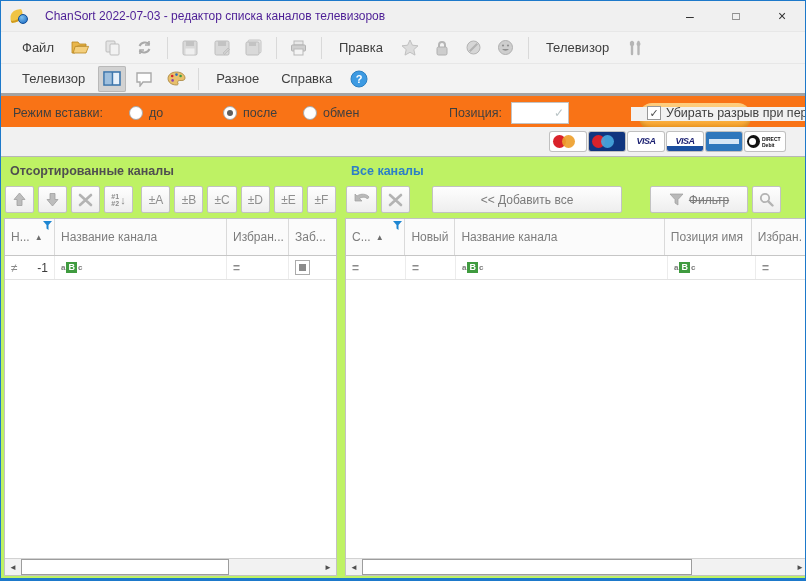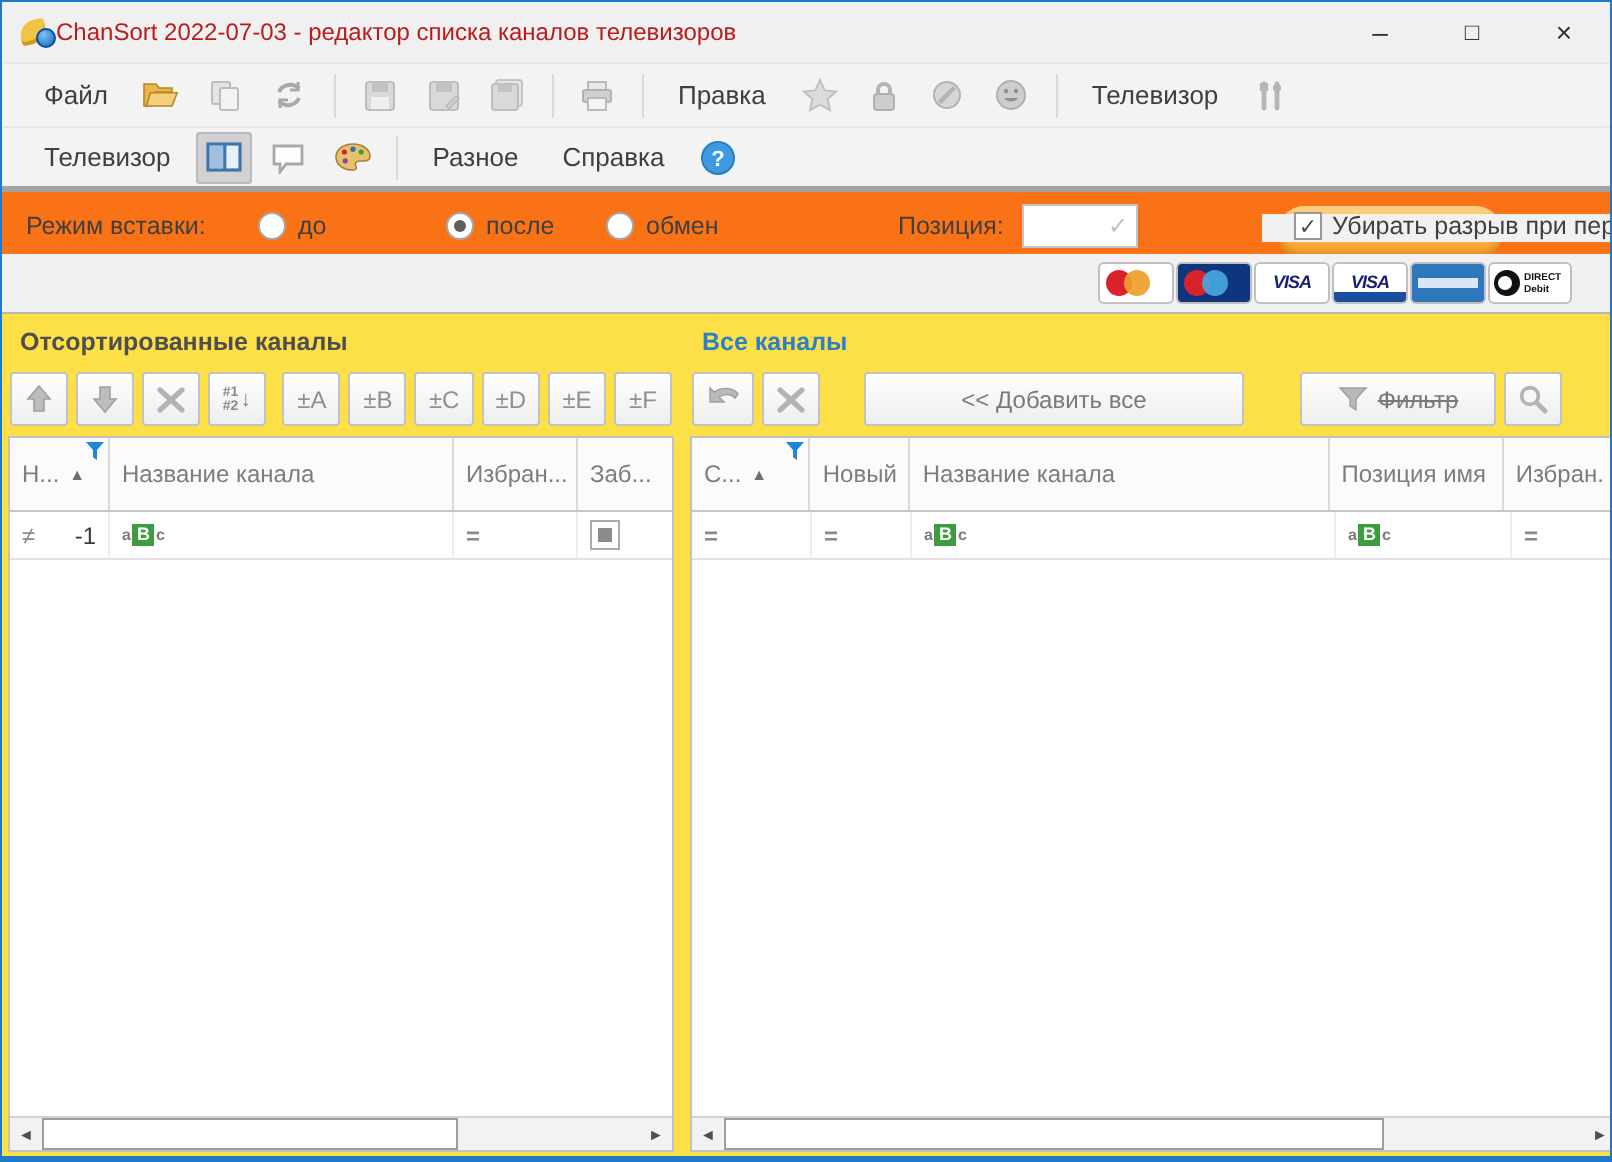--- a/index.html
+++ b/index.html
@@ -9,21 +9,21 @@
          border:1px solid #1d79ca; border-bottom:3px solid #1d79ca; overflow:hidden; }
 
   
   .titlebar { height:30px; background:#f0f0f0; display:flex; align-items:center; padding-left:9px; }
   .applogo { width:18px; height:16px; position:relative; flex:0 0 auto; }
   .applogo .wing { position:absolute; left:0; top:2px; width:13px; height:12px;
                    background:#f0c445; border-radius:8px 2px 9px 2px; transform:rotate(-12deg);
                    box-shadow:inset 0 -2px 0 #cf9a1e; }
   .applogo .globe { position:absolute; right:0; bottom:0; width:10px; height:10px; border-radius:50%;
                     background:radial-gradient(circle at 35% 30%, #7ec2ef, #1565c0); border:1px solid #0d4d99; }
-  .apptitle { font-size:12px; color:#b91c1c; margin-left:0; white-space:nowrap; }
+  .apptitle { font-size:12px; color:#4c1d95; margin-left:17px; white-space:nowrap; }
   .winbtns { margin-left:auto; display:flex; height:100%; }
   .winbtn { width:46px; display:flex; align-items:center; justify-content:center;
             font-size:14px; color:#333; }
   .winbtn.max { font-size:12px; }
 
   
   .menurow { display:flex; align-items:center; padding:0 10px; background:#f3f3f3; border-top:1px solid #e7e7e7; }
   #row1 { height:32px; }
   #row2 { height:30px; }
   .menulabel { font-size:13px; color:#3f3f3f; padding:0 11px; white-space:nowrap; }
@@ -73,21 +73,21 @@
   .card.amex .inner { position:absolute; left:3px; right:3px; top:7px; height:5px; background:#d7e6f5; }
   .card.dd { width:40px; }
   .card.dd .mark { position:absolute; left:2px; top:3px; width:13px; height:13px; border-radius:50%;
                    background:#111; }
   .card.dd .mark::after { content:""; position:absolute; left:2px; top:3px; width:7px; height:7px;
                           border-radius:50%; background:#fff; }
   .card.dd .t { position:absolute; left:17px; font-size:5px; font-weight:bold; color:#111; line-height:6px; }
   .card.dd .t1 { top:4px; } .card.dd .t2 { top:10px; }
 
   
-  .main { position:absolute; left:0; top:156px; width:804px; bottom:0; background:#fde047; display:flex; }
+  .main { position:absolute; left:0; top:156px; width:804px; bottom:0; background:#bef264; display:flex; }
   #lpanel { position:relative; width:333px; margin-left:3px; flex:0 0 auto; }
   .splitter { width:8px; flex:0 0 auto; }
   #rpanel { position:relative; flex:1 1 auto; min-width:0; }
   .pcap { height:25px; display:flex; align-items:center; padding:2px 6px 0; font-size:12.5px; font-weight:bold; }
   .pcap.gray { color:#4f4f4f; }
   .pcap.blue { color:#2d7fc6; }
   .ptools { height:35px; display:flex; align-items:center; padding:0 1px; gap:4px; }
   .tbtn { height:27px; min-width:29px; border:1px solid #c2c2c2; border-radius:2px;
           background:linear-gradient(#fefefe,#eeeeee); color:#909090; font-size:12px;
           display:flex; align-items:center; justify-content:center; padding:0 6px; flex:0 0 auto; }

